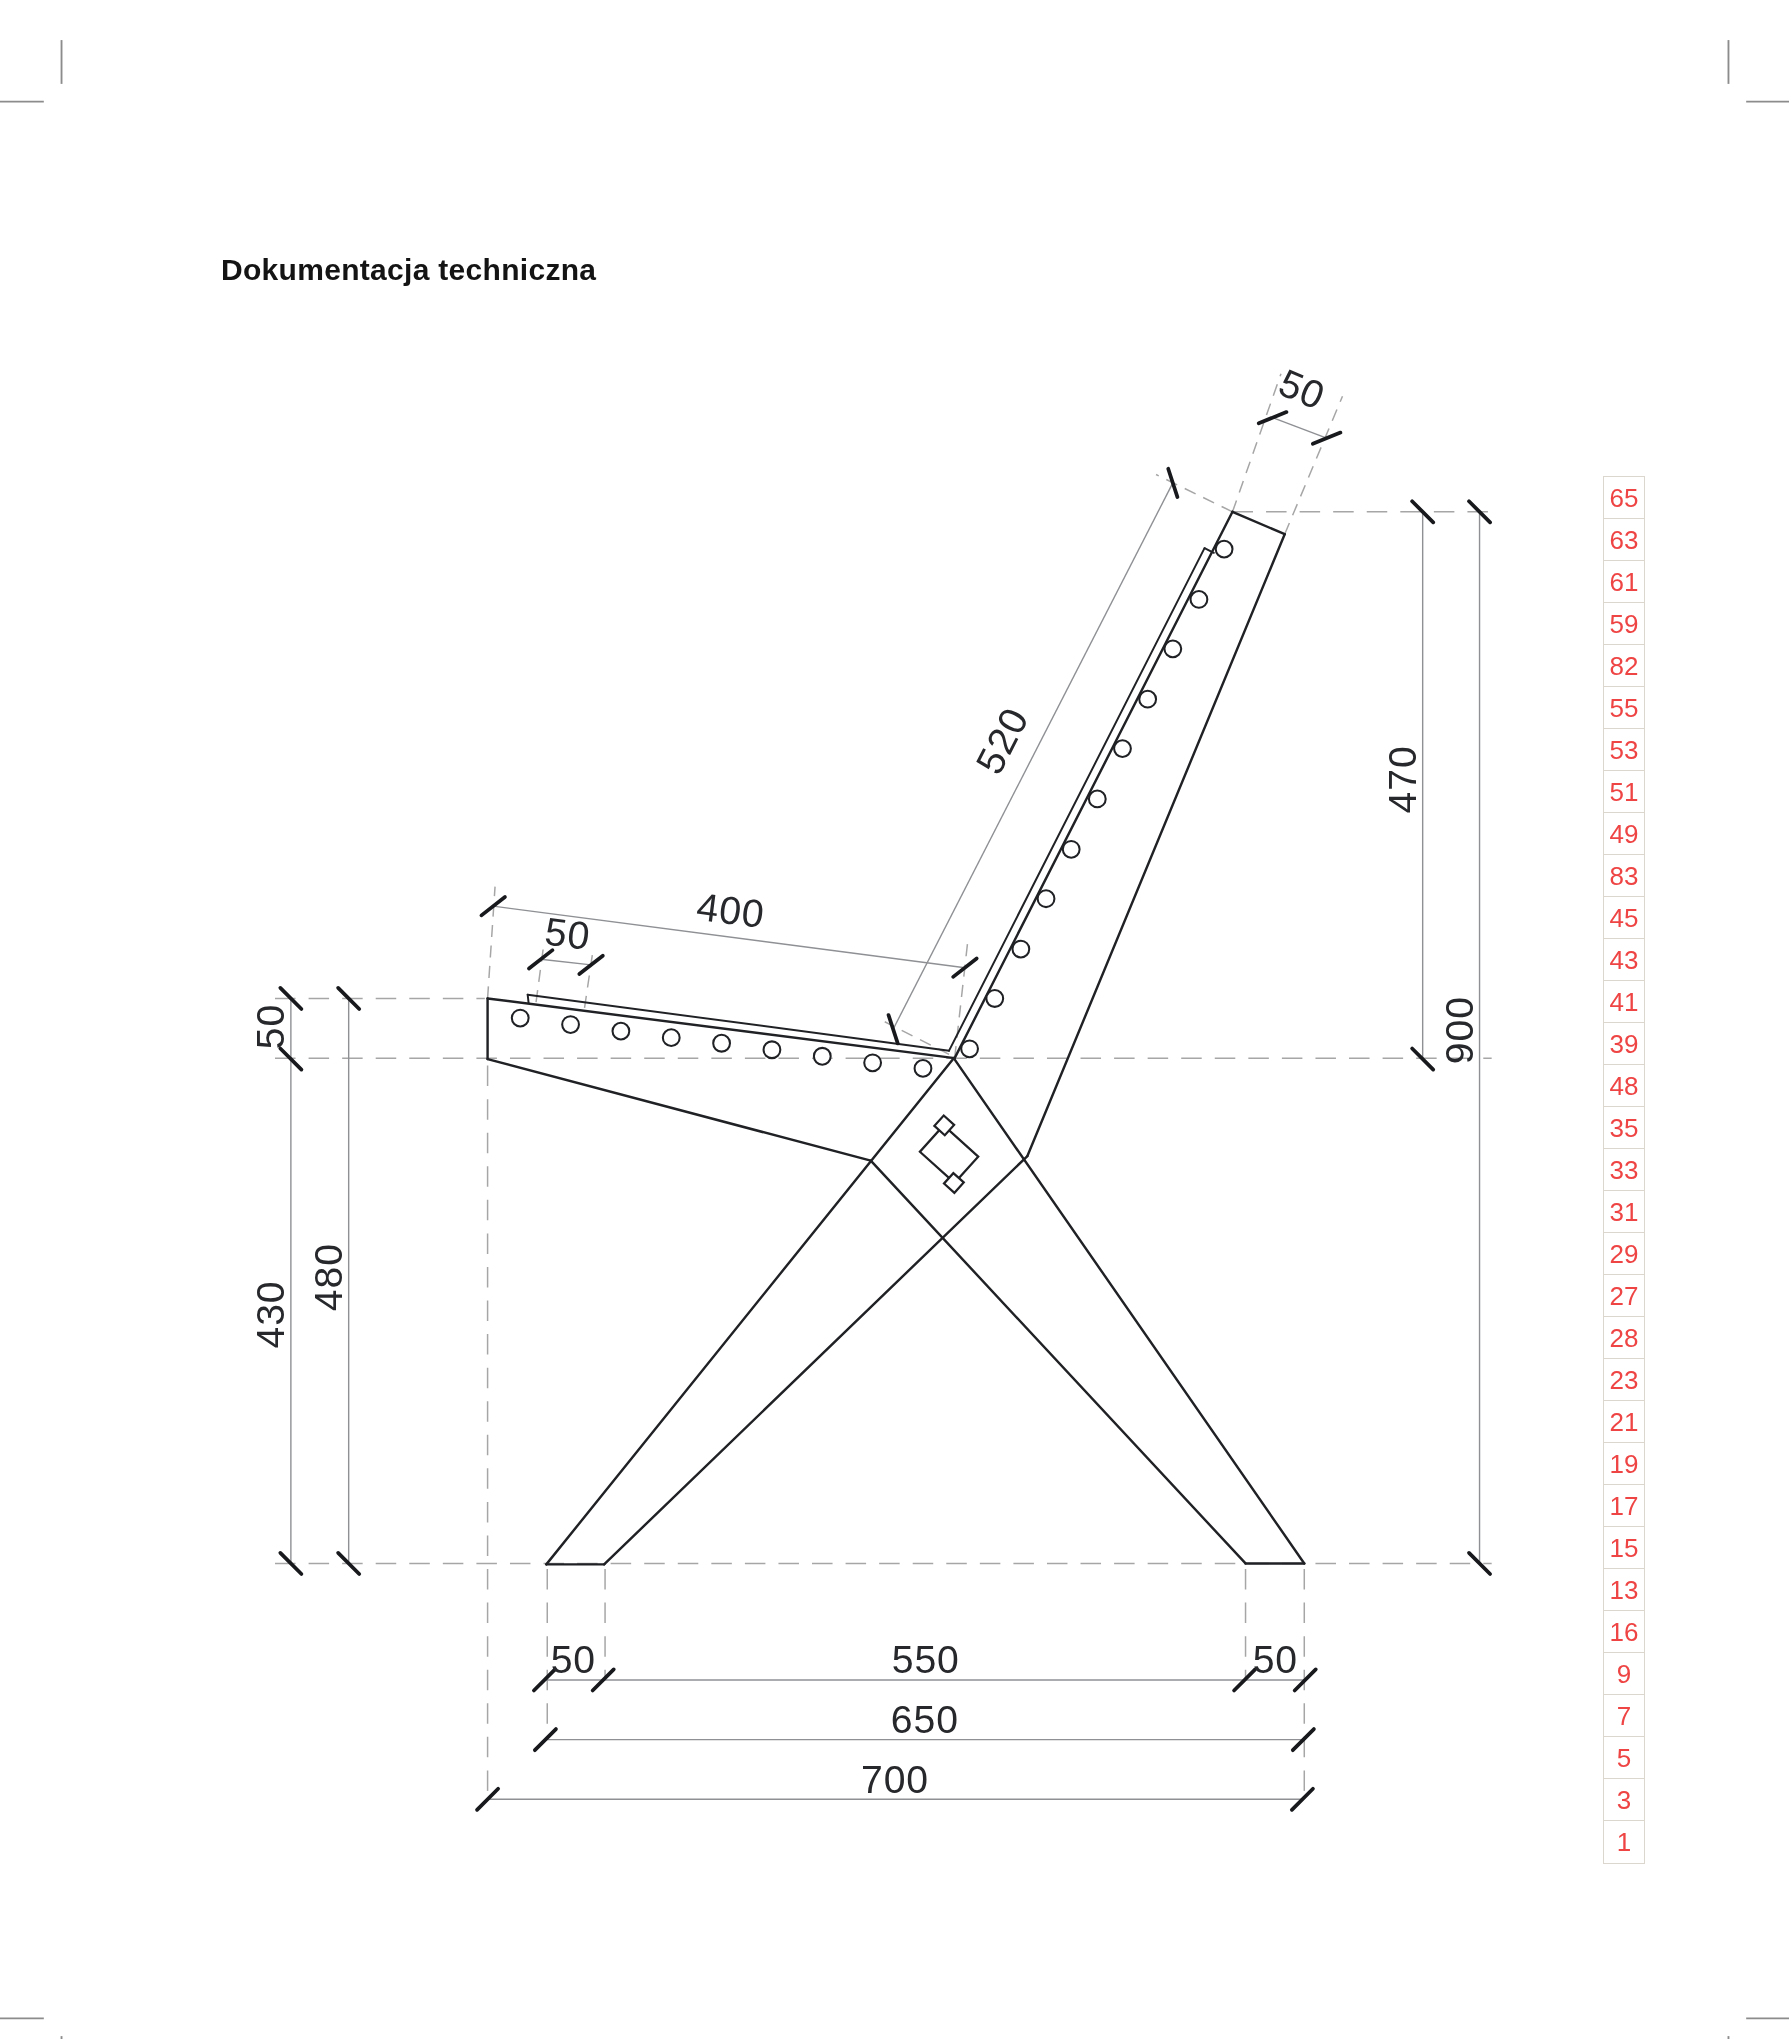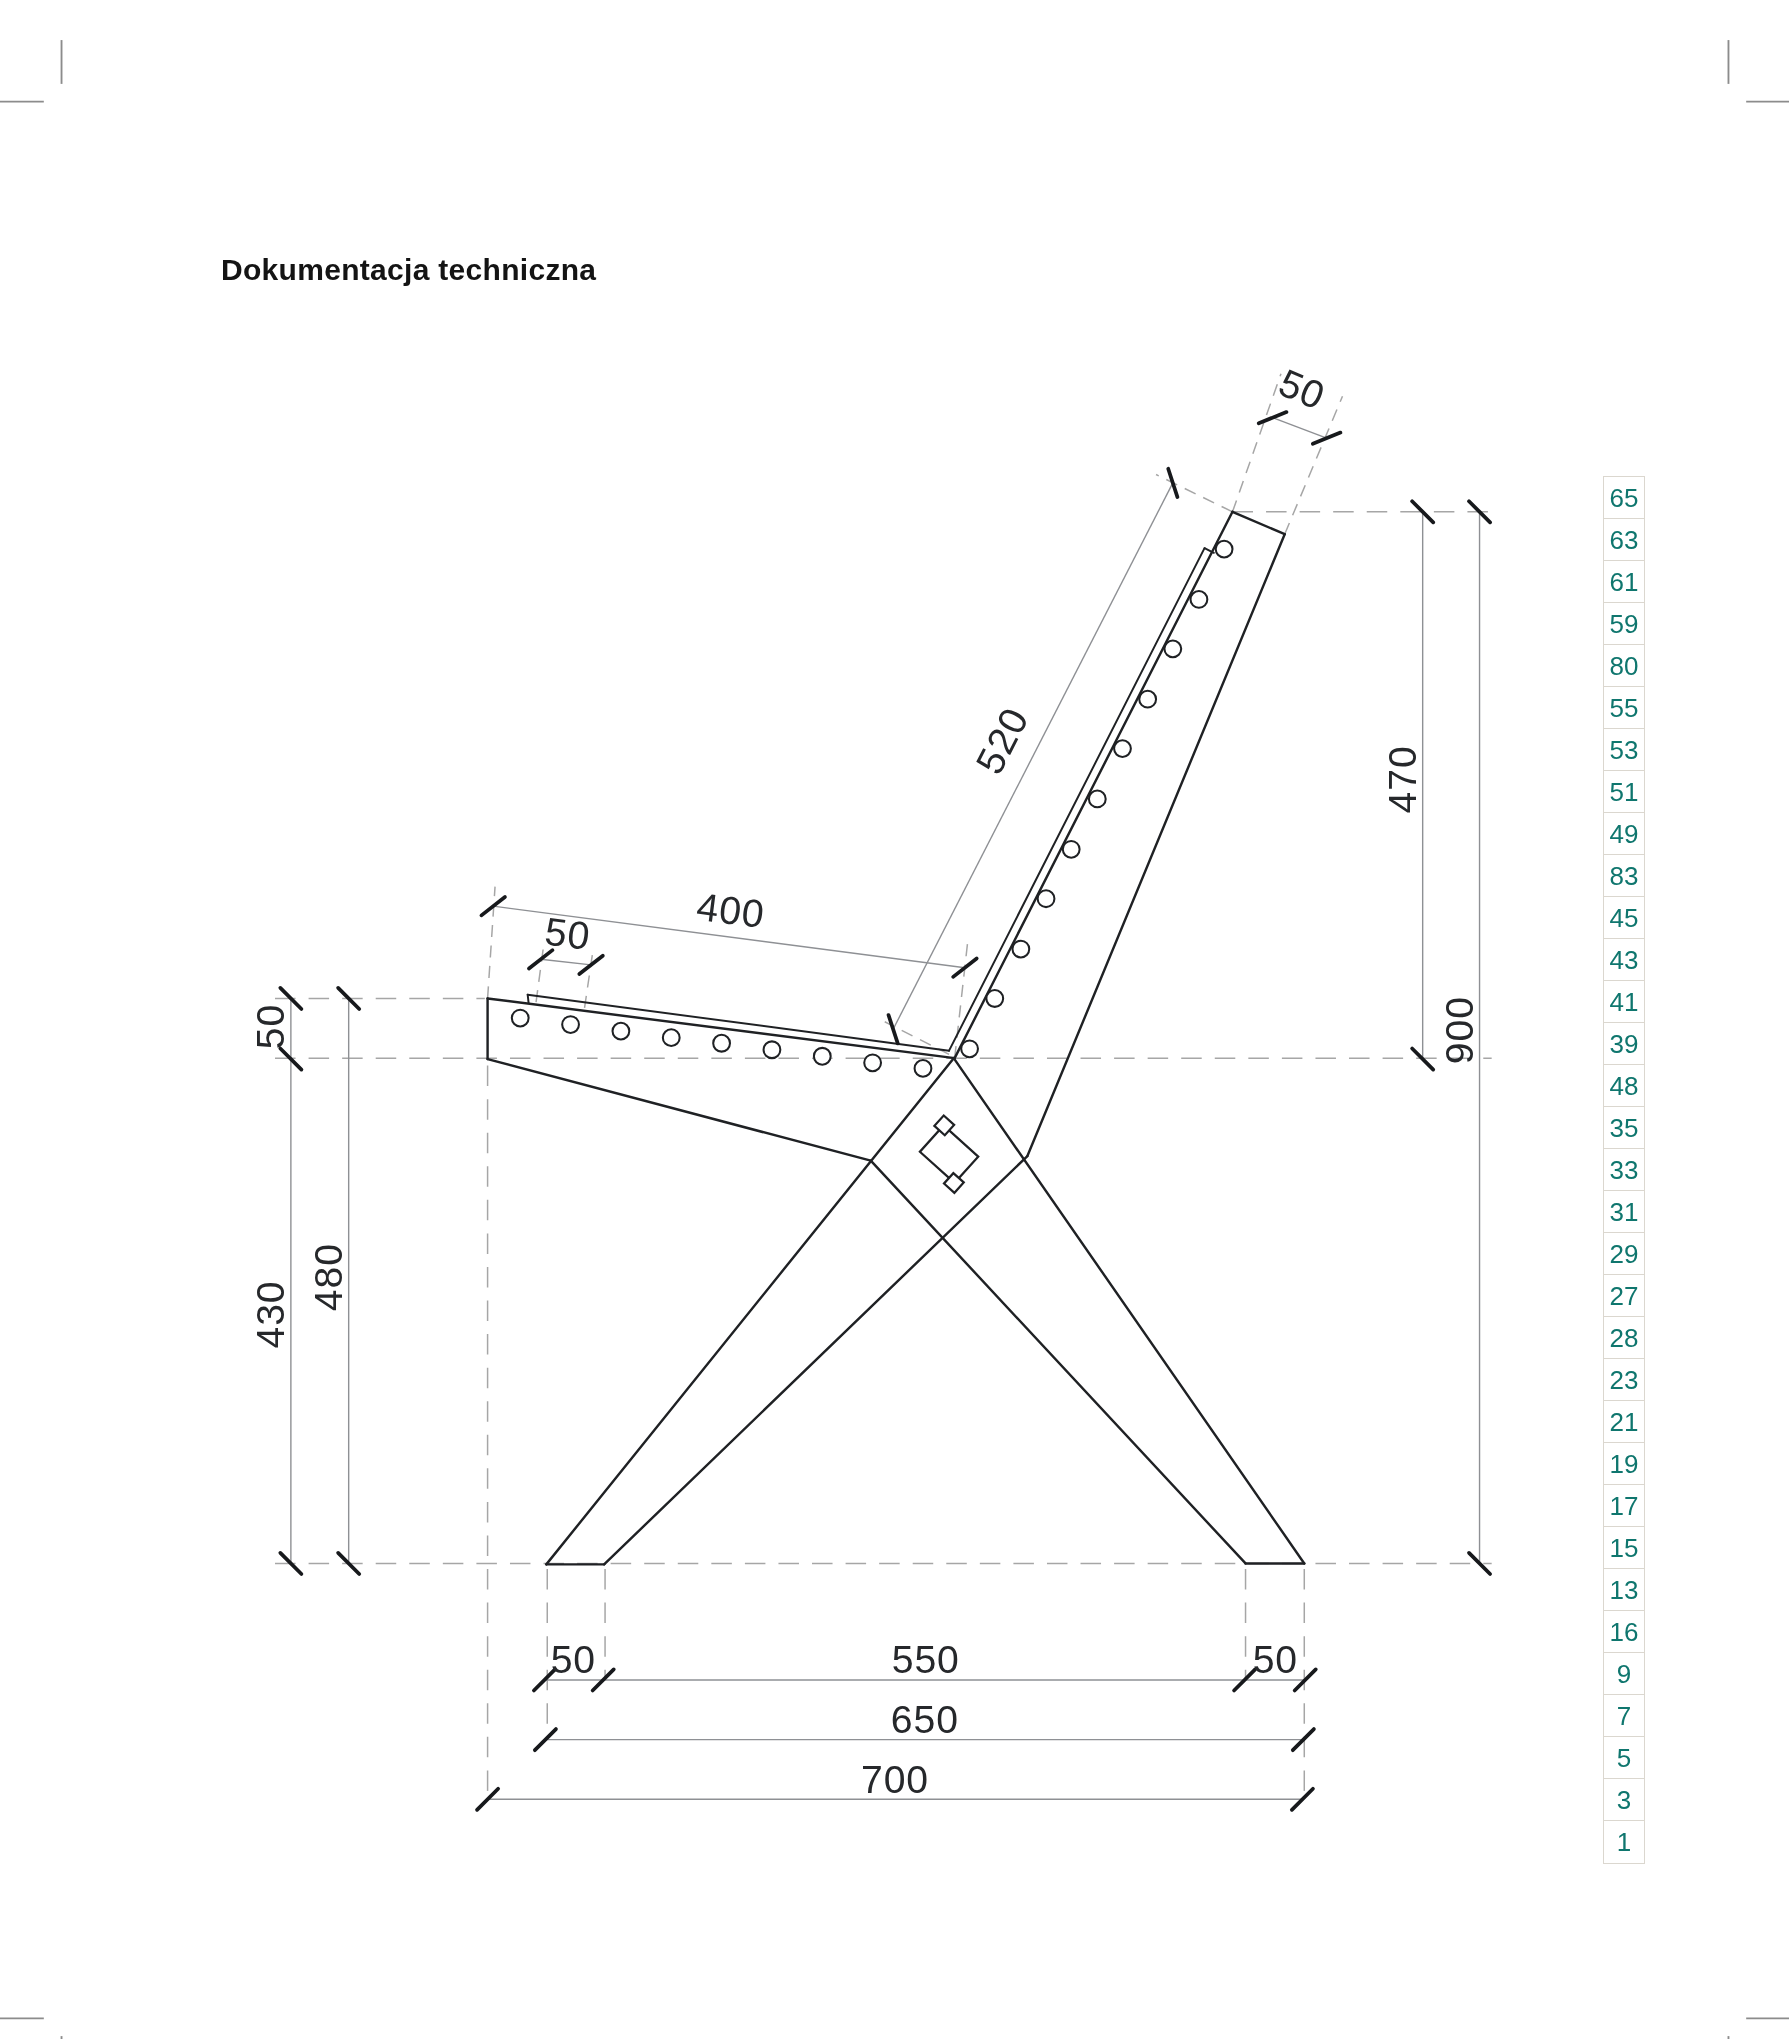--- a/index.html
+++ b/index.html
@@ -24,21 +24,21 @@
     background:#fff;
   }
   .pn-cell{
     box-sizing:border-box;
     height:42px;
     border-bottom:0.9px solid #dbd7cf;
     display:flex;align-items:center;justify-content:center;
   }
   .pn-cell:last-child{border-bottom:none;}
   .pn-cell span{
-    font-size:26px;color:#0f766e;font-weight:400;line-height:1;
+    font-size:26px;color:#ef4444;font-weight:400;line-height:1;
   }
   
   .outline{stroke:#1f2124;stroke-width:2.6;fill:none;stroke-linecap:round;}
   .slat{stroke:#1f2124;stroke-width:2.1;fill:none;stroke-linecap:round;}
   .hole{stroke:#1f2124;stroke-width:2.2;fill:#ffffff;}
   .dim{stroke:#8e9094;stroke-width:1.5;fill:none;}
   .dash{stroke:#a6a6a6;stroke-width:1.6;fill:none;stroke-dasharray:22 14;}
   .dashx{stroke:#a6a6a6;stroke-width:1.6;fill:none;stroke-dasharray:13 9;}
   .tick{stroke:#17191c;stroke-width:4;stroke-linecap:round;}
   .dimtxt{font-family:"Liberation Sans",sans-serif;font-size:42px;fill:#26282b;font-weight:400;letter-spacing:1px;}
@@ -233,21 +233,21 @@
 
       <div class="pn-cell">
         <span>61</span>
       </div>
 
       <div class="pn-cell">
         <span>59</span>
       </div>
 
       <div class="pn-cell">
-        <span>80</span>
+        <span>82</span>
       </div>
 
       <div class="pn-cell">
         <span>55</span>
       </div>
 
       <div class="pn-cell">
         <span>53</span>
       </div>
 

